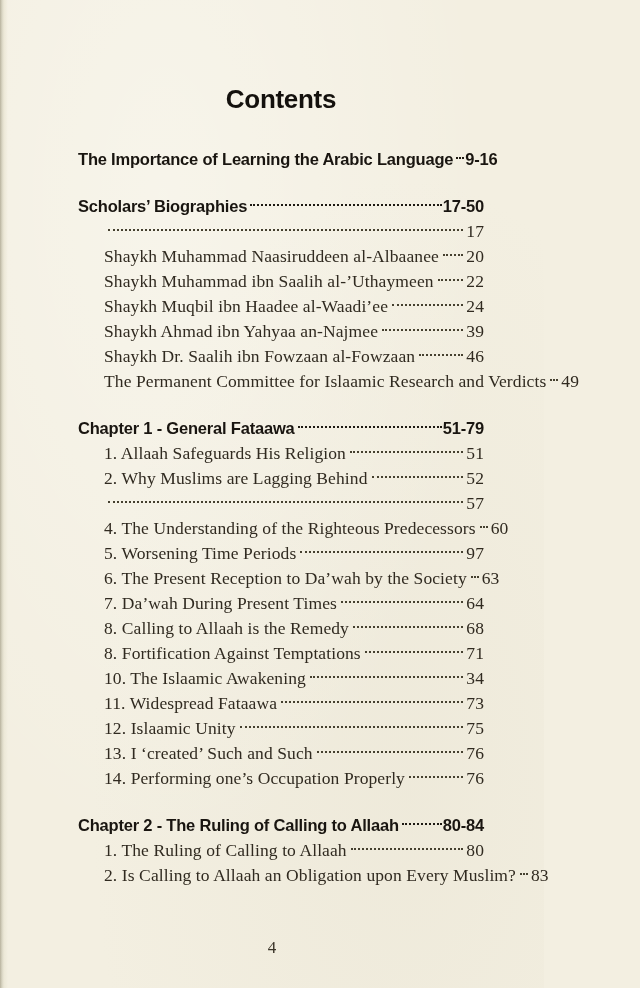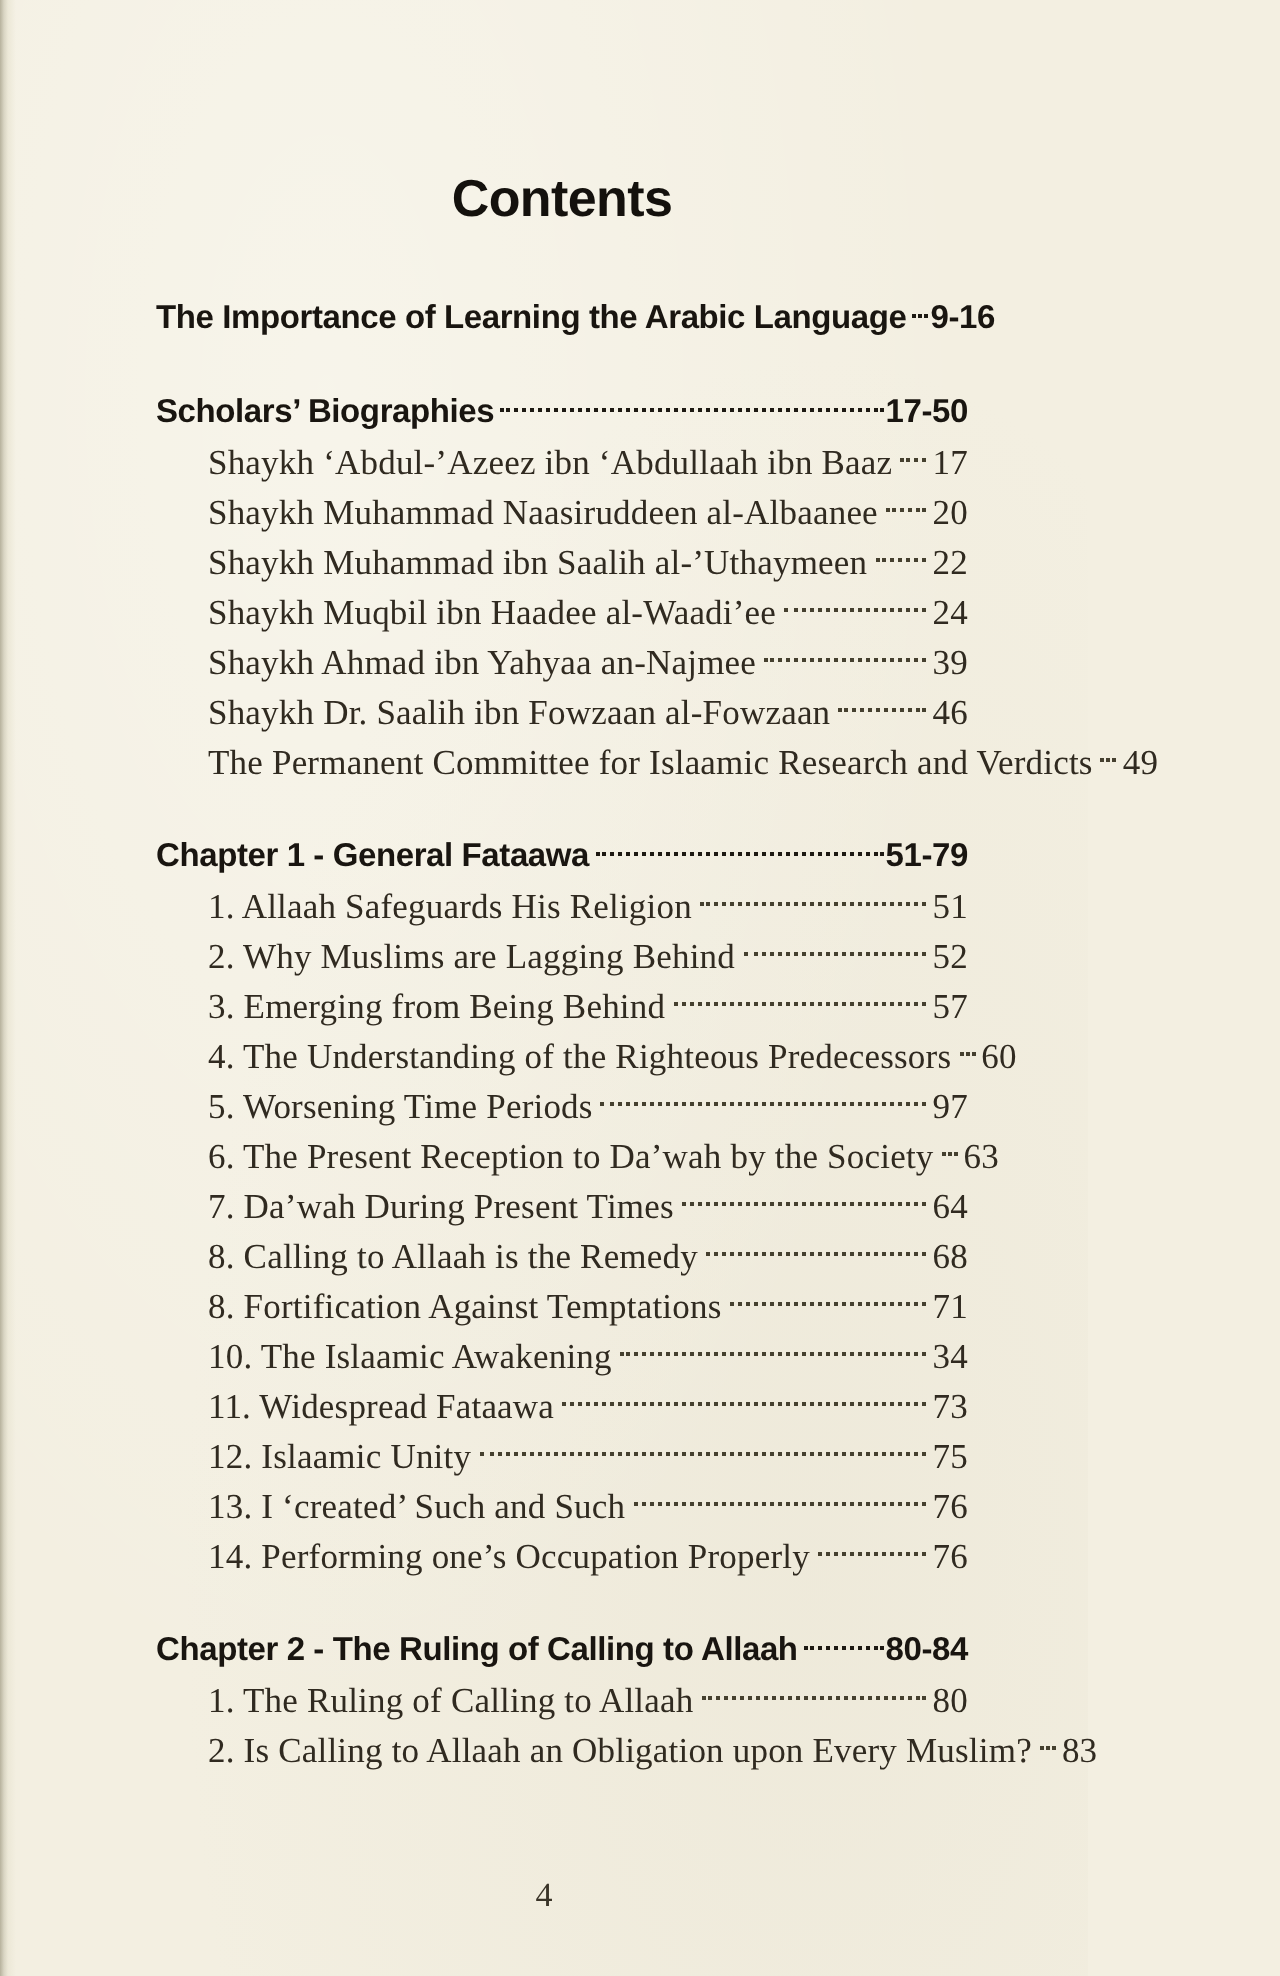--- a/index.html
+++ b/index.html
@@ -77,21 +77,20 @@
   </section>
 
   <section class="toc-section">
     <div class="toc-row heading">
       <span class="t">Scholars’ Biographies</span>
       <span class="leader"></span>
       <span class="p">17-50</span>
     </div>
     <div class="items">
   <div class="toc-row entry">
-    <span class="t">Shaykh ‘Abdul-’Azeez ibn ‘Abdullaah ibn Baaz</span>
     <span class="leader"></span>
     <span class="p">17</span>
   </div>
 
   <div class="toc-row entry">
     <span class="t">Shaykh Muhammad Naasiruddeen al-Albaanee</span>
     <span class="leader"></span>
     <span class="p">20</span>
   </div>
 
@@ -140,21 +139,20 @@
     <span class="p">51</span>
   </div>
 
   <div class="toc-row entry">
     <span class="t">2. Why Muslims are Lagging Behind</span>
     <span class="leader"></span>
     <span class="p">52</span>
   </div>
 
   <div class="toc-row entry">
-    <span class="t">3. Emerging from Being Behind</span>
     <span class="leader"></span>
     <span class="p">57</span>
   </div>
 
   <div class="toc-row entry">
     <span class="t">4. The Understanding of the Righteous Predecessors</span>
     <span class="leader"></span>
     <span class="p">60</span>
   </div>
 

